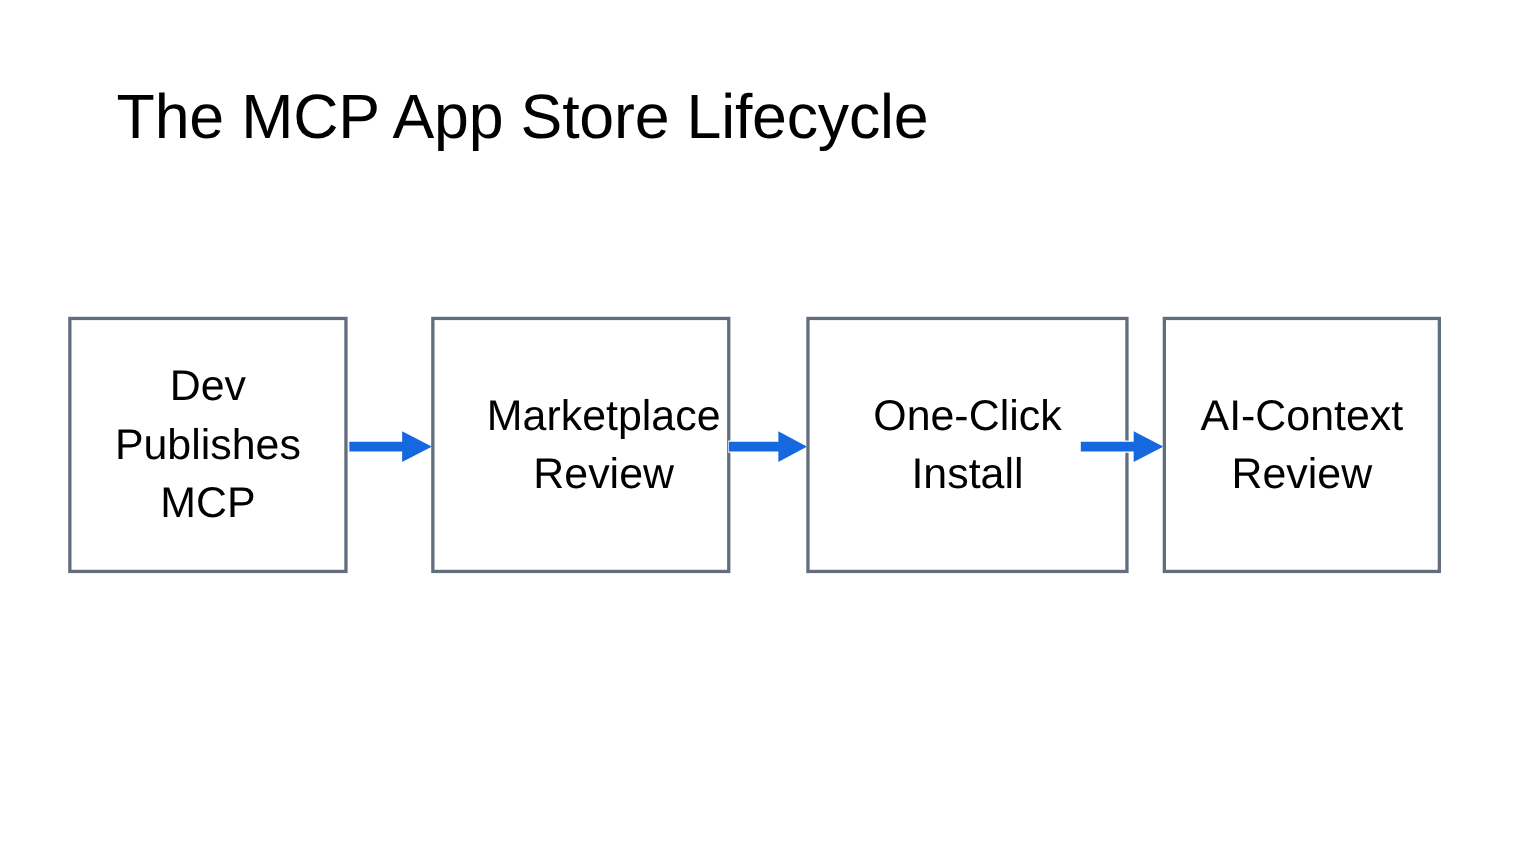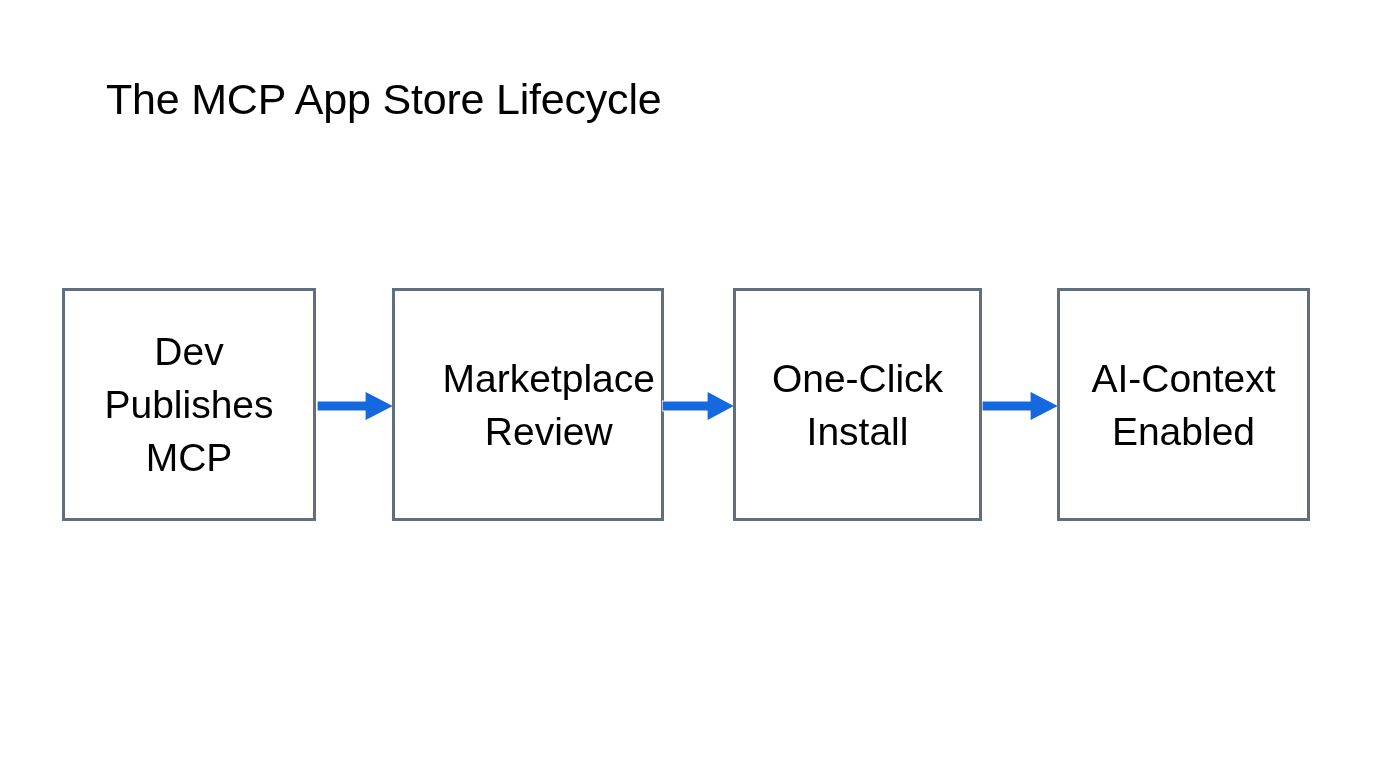--- a/index.html
+++ b/index.html
@@ -19,21 +19,21 @@
     position: relative;
     width: 1376px;
     height: 768px;
     background: #ffffff;
   }
 
   #slide-title {
     position: absolute;
     left: 106px;
     top: 78px;
-    font-size: 43px;
+    font-size: 57px;
     line-height: 1.0;
     font-weight: 400;
     color: #000000;
     letter-spacing: -0.2px;
     white-space: nowrap;
   }
 
   #flow {
     position: absolute;
     left: 0;
@@ -58,21 +58,21 @@
     font-size: 39px;
     line-height: 53px;
     color: #000000;
     text-align: center;
     white-space: pre-line;
     padding: 0 6px;
   }
 
   .flow-box[data-idx="0"] { left: 62px;   width: 254px; }
   .flow-box[data-idx="1"] { left: 392px;  width: 272px; justify-content: flex-end; }
-  .flow-box[data-idx="2"] { left: 733px;  width: 249px; }
+  .flow-box[data-idx="2"] { left: 733px;  width: 293px; }
   .flow-box[data-idx="3"] { left: 1057px; width: 253px; }
 
   .flow-arrow {
     position: absolute;
     top: 102px;
     height: 32px;
     overflow: visible;
   }
   .flow-arrow[data-idx="0"] { left: 317px; width: 77px; }
   .flow-arrow[data-idx="1"] { left: 662px; width: 73px; }
@@ -122,17 +122,17 @@
     </div>
 
     <div class="flow-arrow" data-idx="2">
       <svg viewBox="0 0 77 32" preserveAspectRatio="none" aria-hidden="true">
         <polygon points="0,11 48,11 48,1 77,16 48,31 48,21 0,21" fill="#1668DE" stroke="#FFFFFF" stroke-width="1.2"></polygon>
       </svg>
     </div>
 
     <div class="flow-box" data-idx="3">
       <div class="flow-box-label">AI-Context
-Enabled</div>
+Review</div>
     </div>
 
   </div>
 </div>
 
 </body></html>

